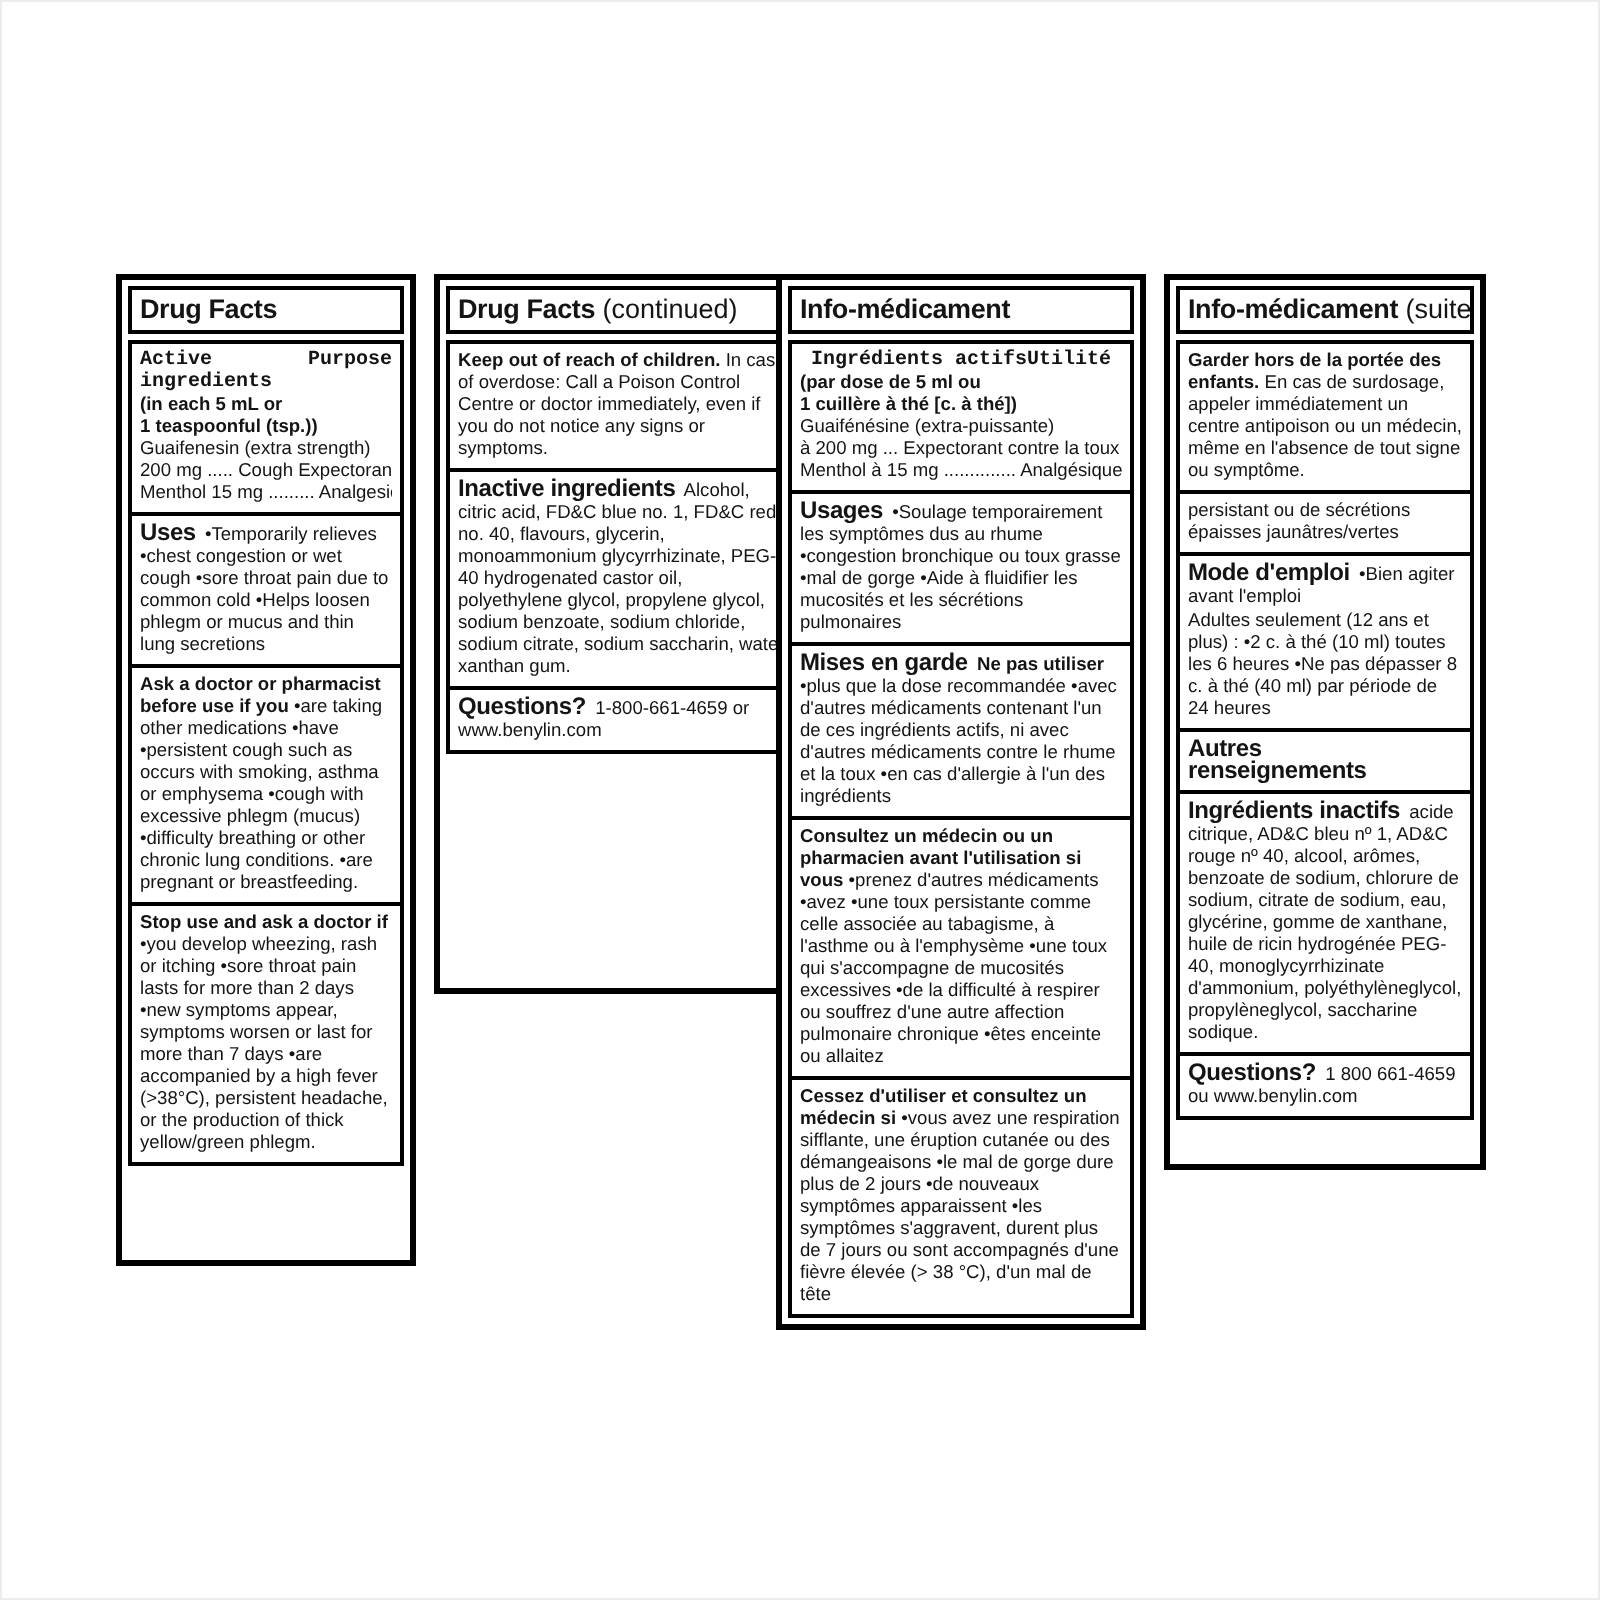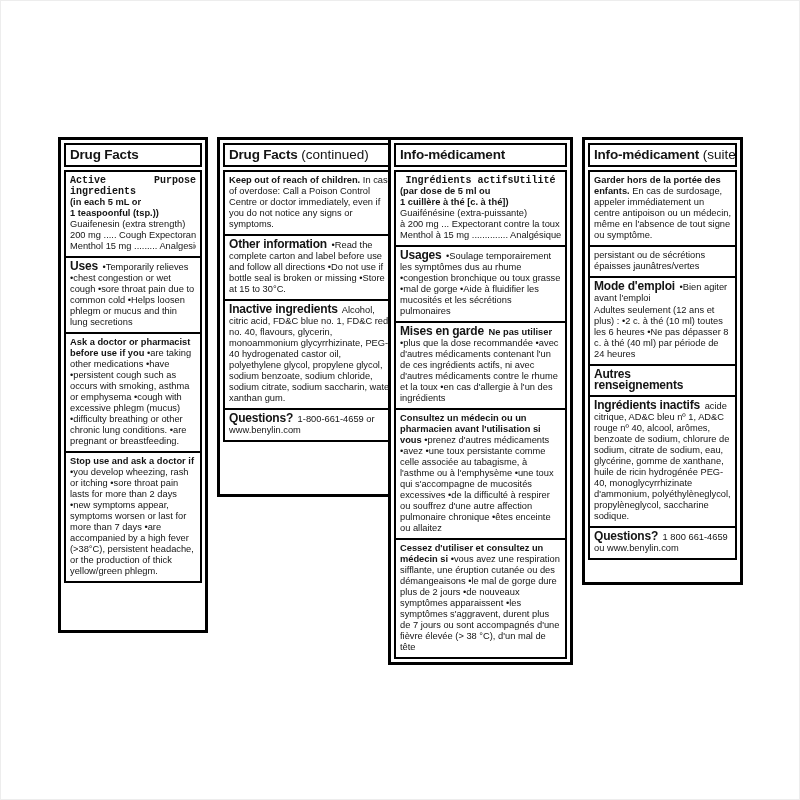--- a/index.html
+++ b/index.html
@@ -50,23 +50,20 @@
         <p><span class="b">Stop use and ask a doctor if</span> <span>•you develop wheezing, rash or itching •sore throat pain lasts for more than 2 days •new symptoms appear, symptoms worsen or last for more than 7 days •are accompanied by a high fever (&gt;38°C), persistent headache, or the production of thick yellow/green phlegm.</span></p>
       </div>
     </div>
   </section>
 
   <section class="col" style="left:217px;top:137px;width:190px;min-height:360px;">
     <header class="hdr"><b>Drug Facts</b><span> (continued)</span></header>
     <div class="body">
       <div class="sec">
         <p><span class="b">Keep out of reach of children.</span> <span>In case of overdose: Call a Poison Control Centre or doctor immediately, even if you do not notice any signs or symptoms.</span></p>
-      </div>
-      <div class="sec">
-        <p><span class="h">Other information</span> <span>•Read the complete carton and label before use and follow all directions •Do not use if bottle seal is broken or missing •Store at 15 to 30°C.</span></p>
       </div>
       <div class="sec">
         <p><span class="h">Inactive ingredients</span> <span>Alcohol, citric acid, FD&amp;C blue no. 1, FD&amp;C red no. 40, flavours, glycerin, monoammonium glycyrrhizinate, PEG-40 hydrogenated castor oil, polyethylene glycol, propylene glycol, sodium benzoate, sodium chloride, sodium citrate, sodium saccharin, water, xanthan gum.</span></p>
       </div>
       <div class="sec">
         <p><span class="h">Questions?</span> <span>1-800-661-4659 or www.benylin.com</span></p>
       </div>
     </div>
   </section>
 

